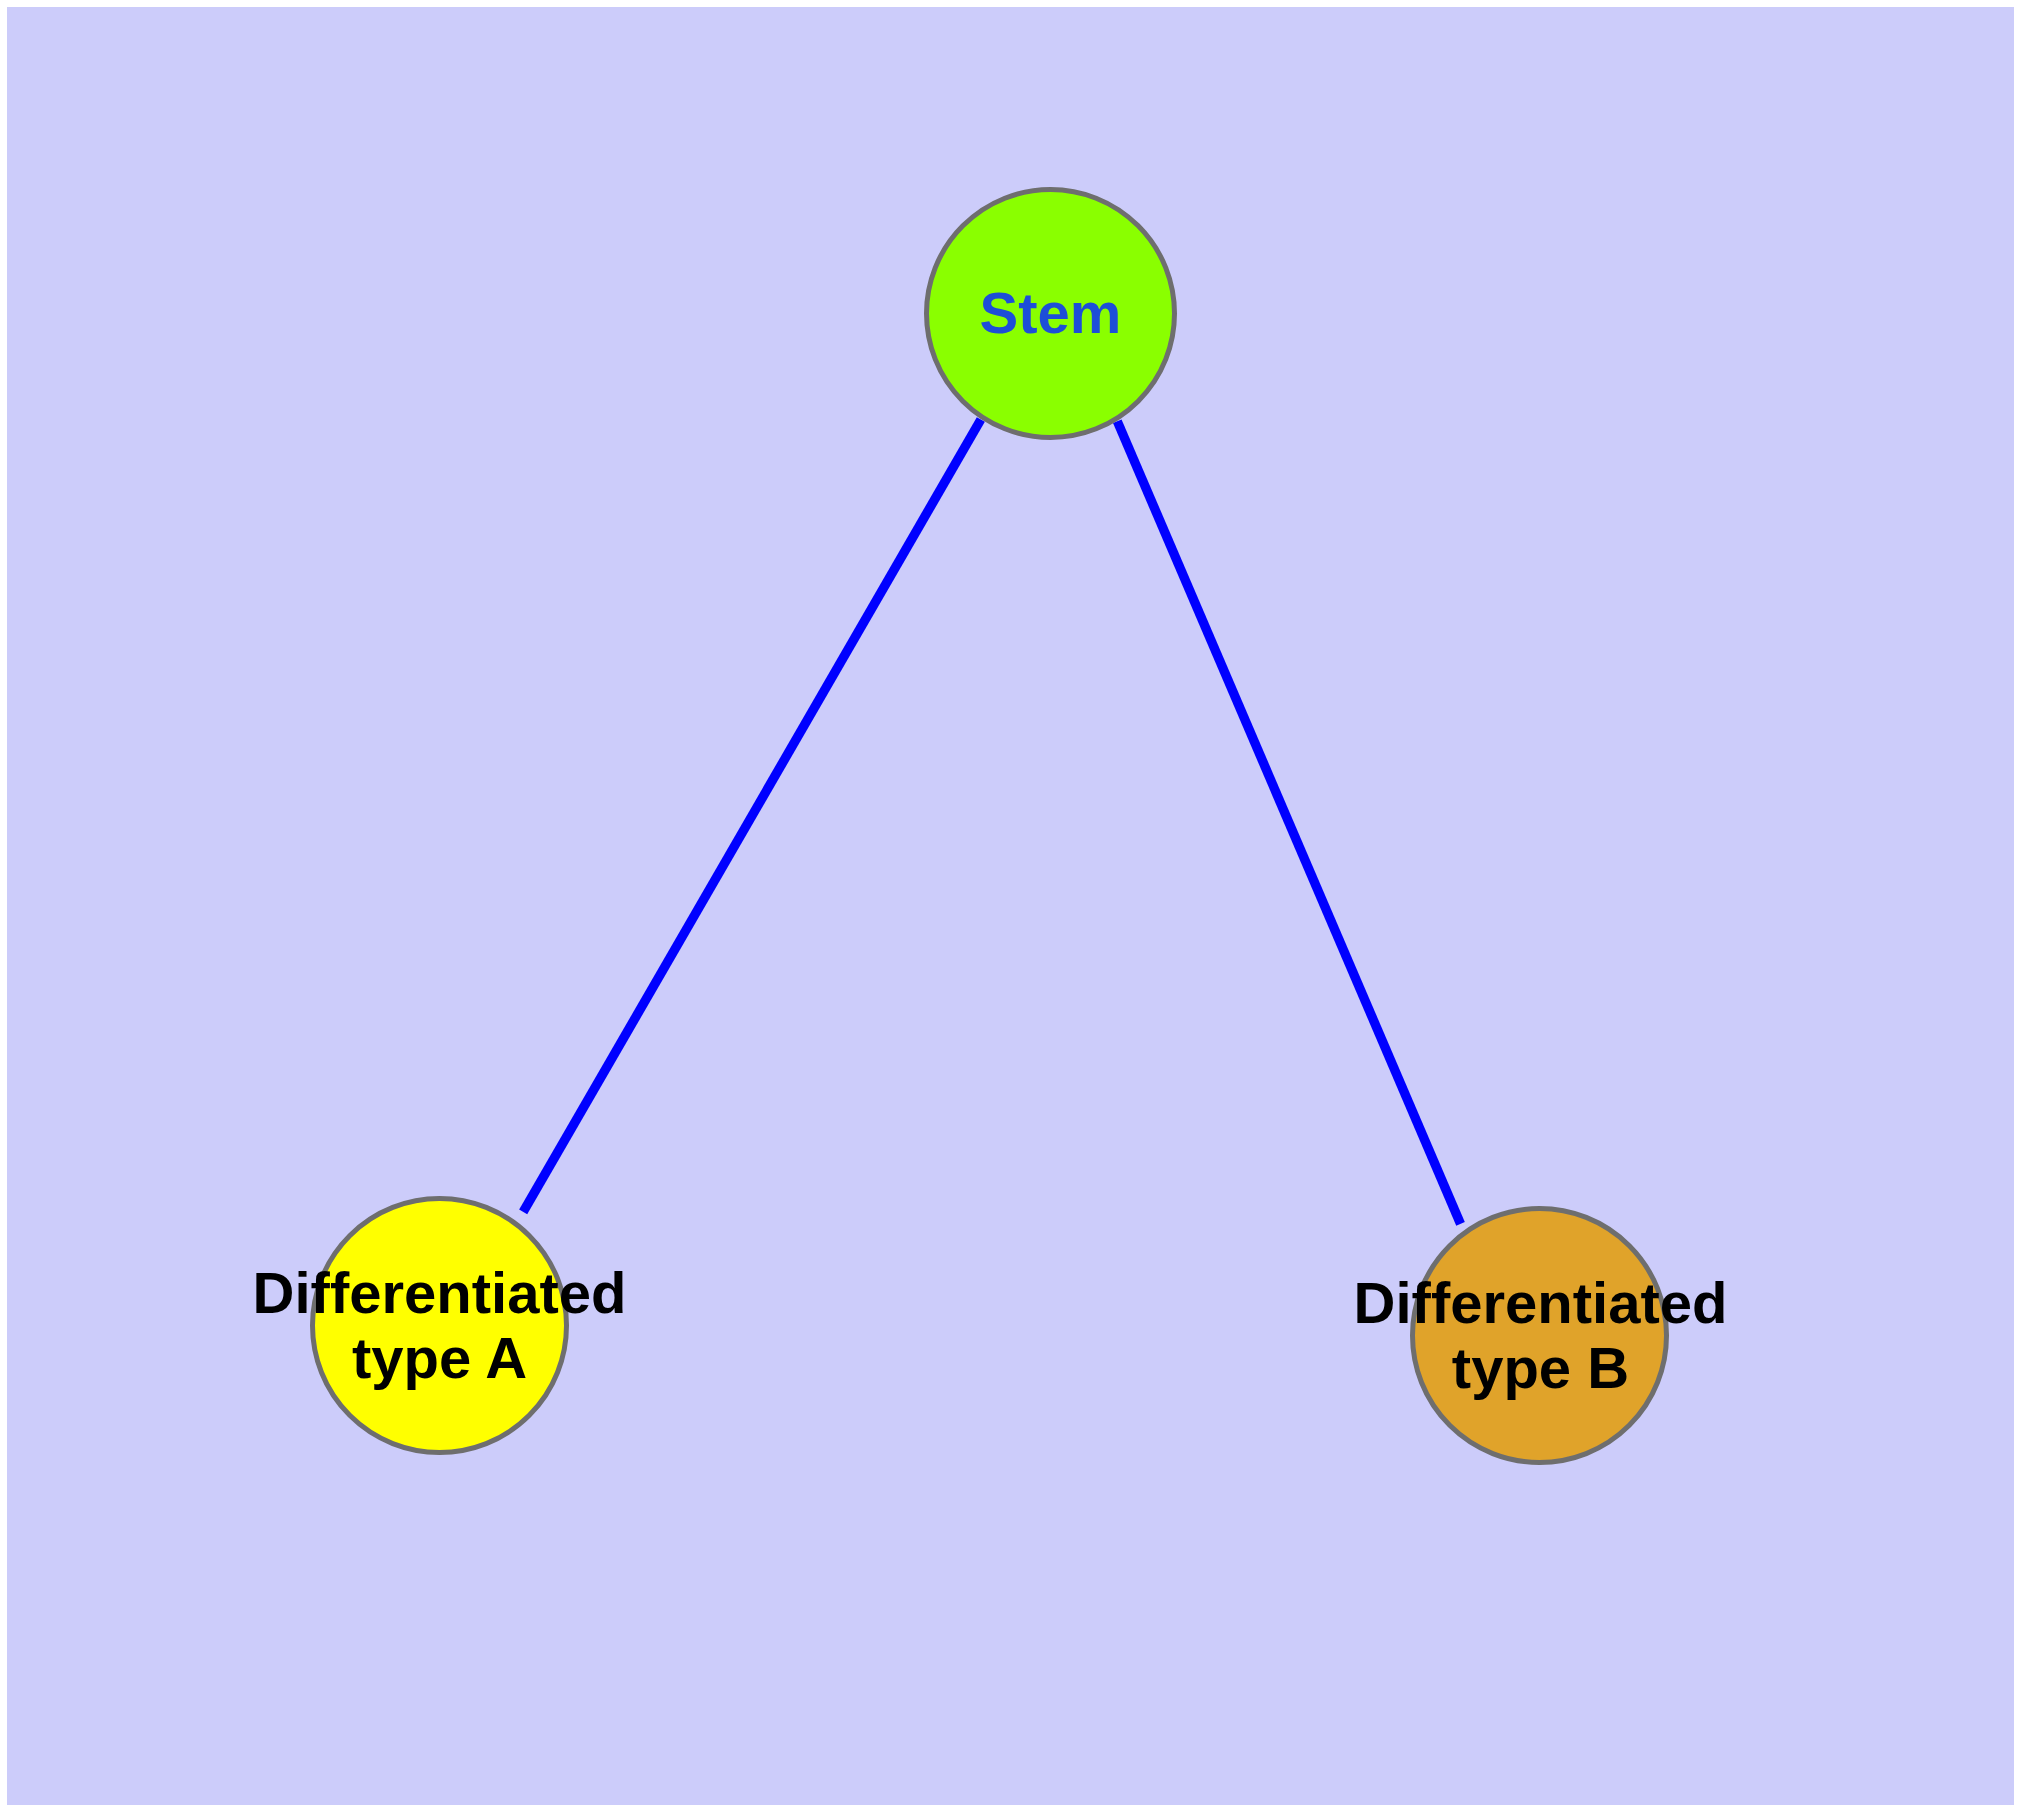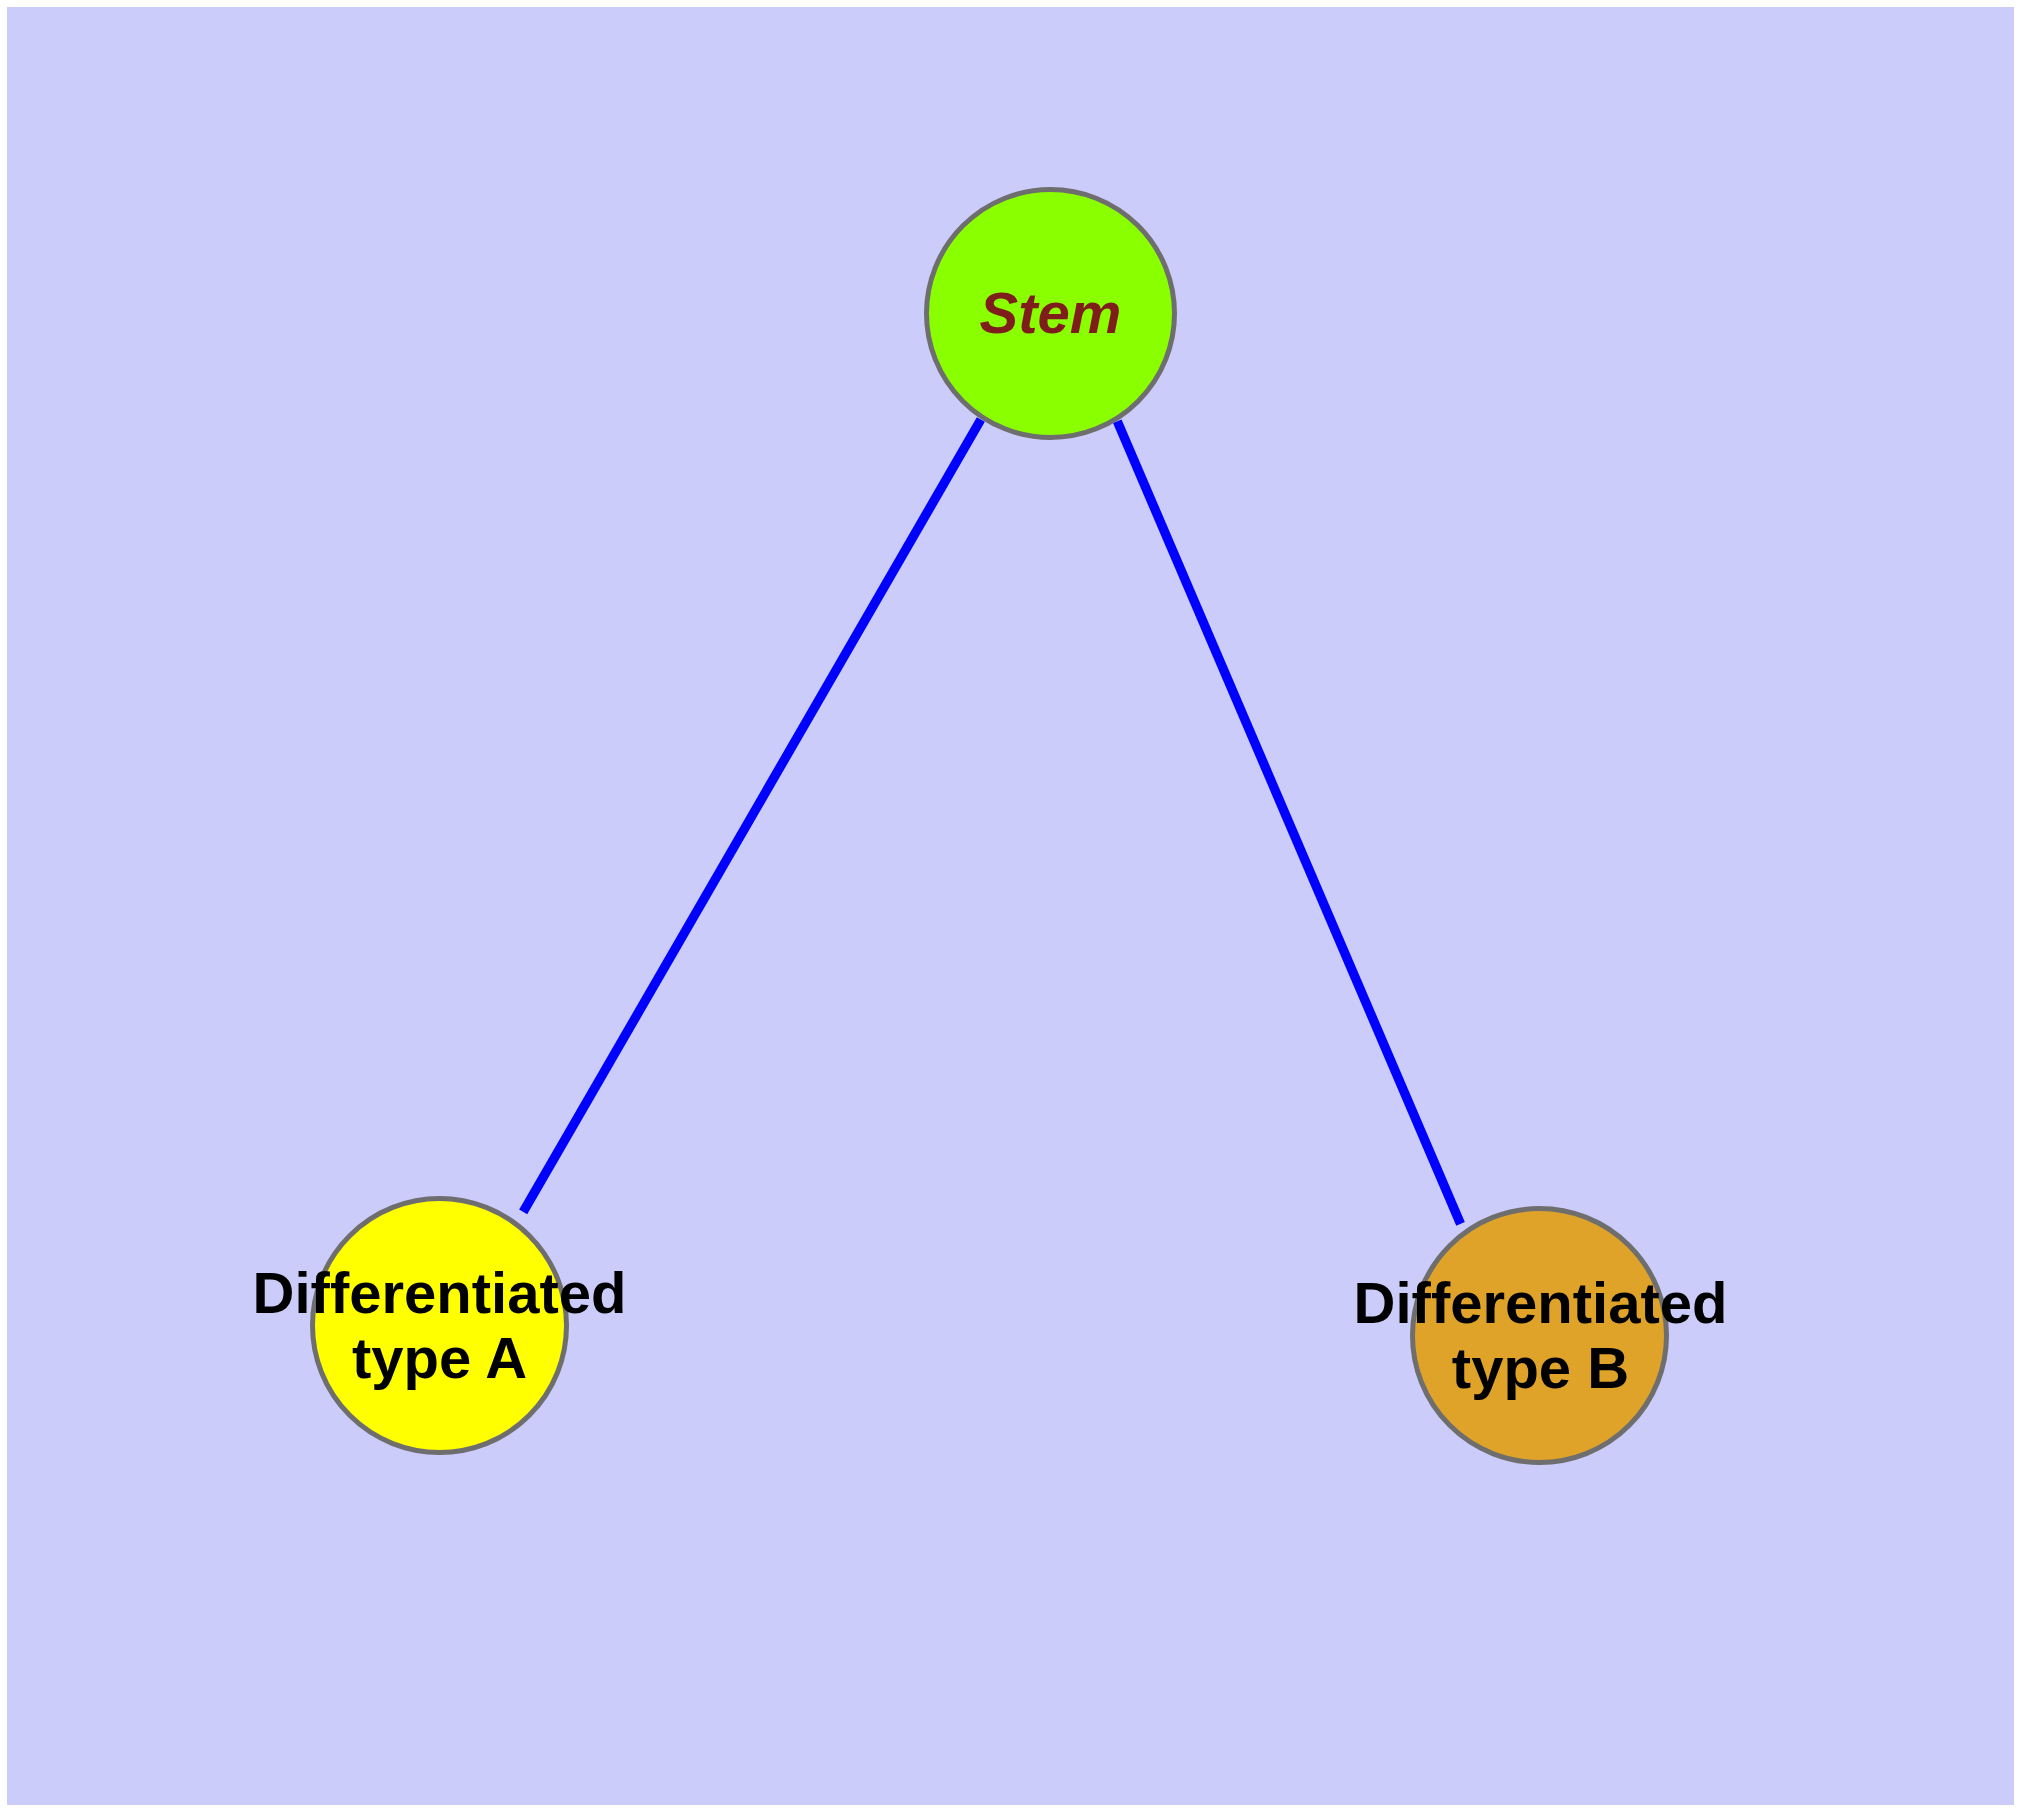--- a/index.html
+++ b/index.html
@@ -115,16 +115,16 @@
   <div class="graph-node" id="node-diff-a" style="left: 310px; top: 1196px; width: 259px; height: 259px; background: rgb(255, 255, 0); border-color: rgb(110, 110, 110);"></div>
   <div class="graph-node" id="node-diff-b" style="left: 1410px; top: 1206px; width: 259px; height: 259px; background: rgb(224, 163, 42); border-color: rgb(110, 110, 110);"></div>
   <div class="graph-node" id="node-stem" style="left: 924px; top: 187px; width: 253px; height: 253px; background: rgb(138, 255, 0); border-color: rgb(110, 110, 110);"></div>
 
   <div class="node-label" id="label-diff-a" style="color: rgb(0, 0, 0); left: 164px; top: 1261px;">Differentiated
 type A</div>
 
   <div class="node-label" id="label-diff-b" style="color: rgb(0, 0, 0); left: 1265px; top: 1271px;">Differentiated
 type B</div>
 
-  <div class="node-label" id="label-stem" style="color: #7f1d1d; left: 796px; top: 281px; font-style: italic;">Stem</div>
+  <div class="node-label" id="label-stem" style="color: #1d4ed8; left: 796px; top: 281px;">Stem</div>
 
 </div>
 
 
 </body></html>

